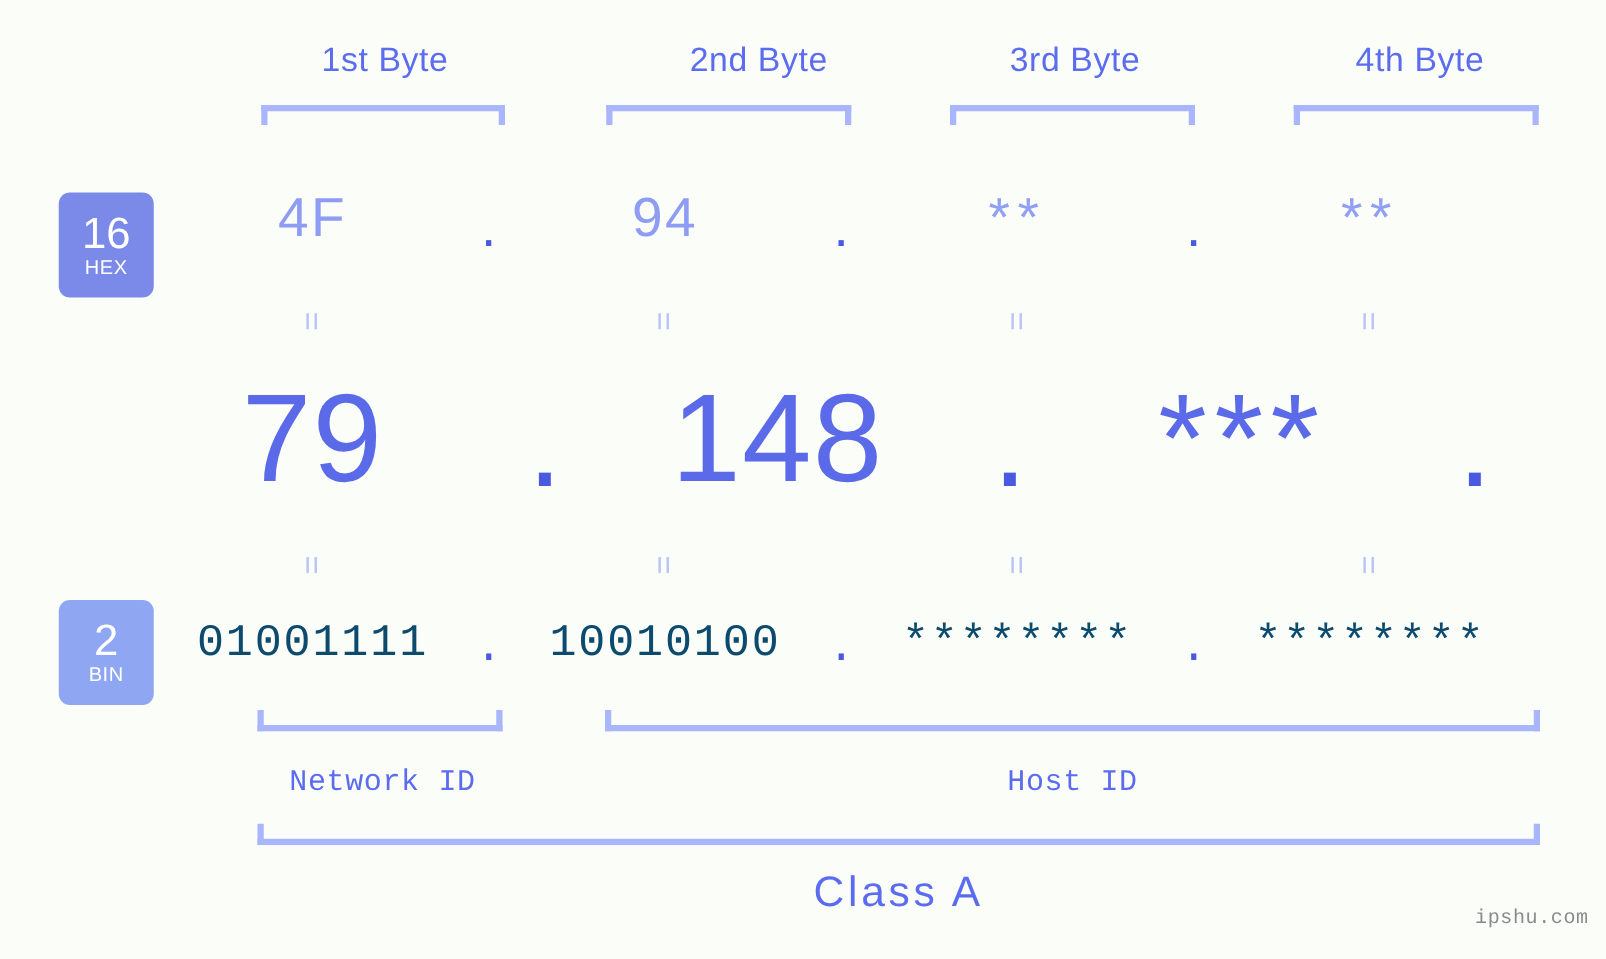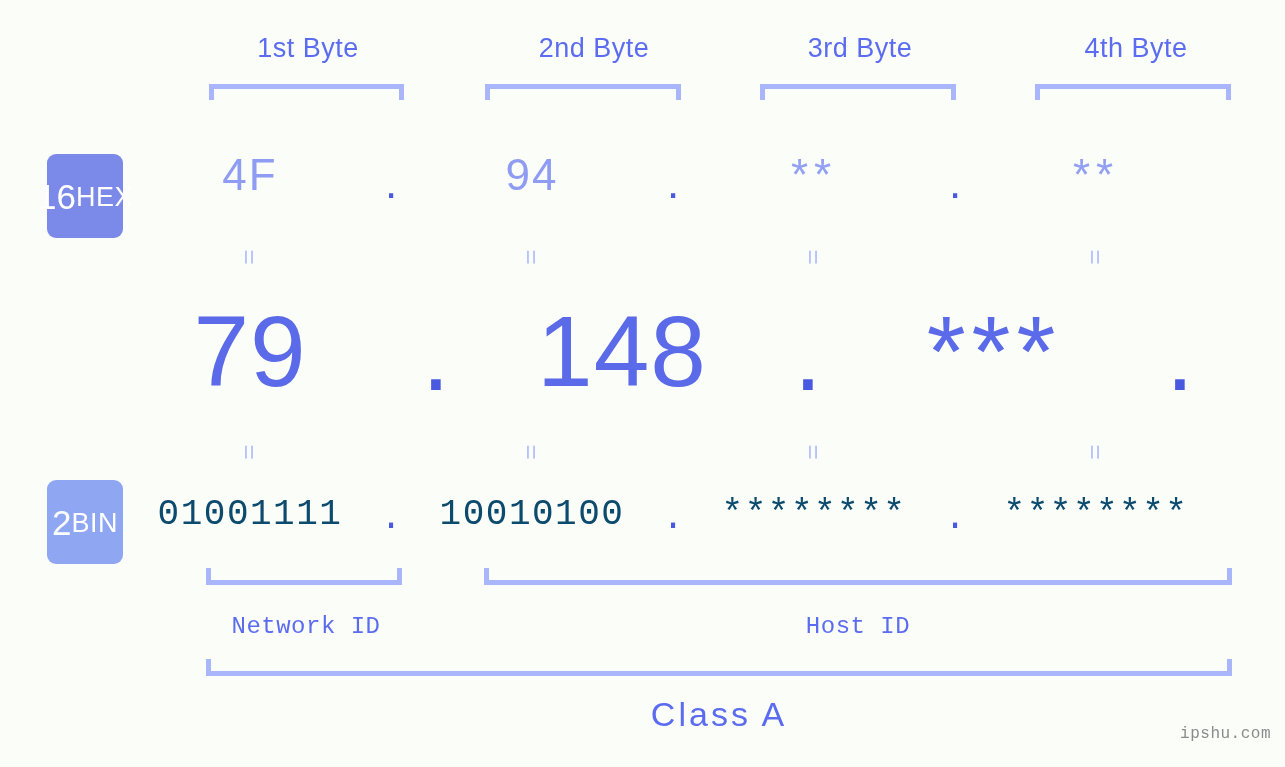--- a/index.html
+++ b/index.html
@@ -49,32 +49,33 @@
 
   
   .badge {
     position: absolute;
     left: 47px;
     width: 76px;
     height: 84px;
     border-radius: 9px;
     color: #ffffff;
     display: flex;
+    flex-direction: column;
     align-items: center;
     justify-content: center;
     line-height: 1;
     font-family: "Liberation Sans", sans-serif;
   }
   .badge .badge-num {
     font-size: 35px;
     font-weight: 400;
     letter-spacing: 0px;
   }
   .badge .badge-sub {
-    font-size: 27px;
+    font-size: 16px;
     font-weight: 400;
     margin-top: 3px;
     letter-spacing: 0.5px;
   }
   .badge-hex { top: 154px; background: #7b89e8; }
   .badge-dec { top: 316px; background: #8795ef; }
   .badge-bin { top: 480px; background: #8fa7f2; }
 
   
   .row {
@@ -204,21 +205,21 @@
     color: #8b8b8b;
     letter-spacing: 0.5px;
   }
 </style>
 </head>
 <body>
 
 <div id="stage">
 
   <div class="byte-header" style="left:198px;">1st Byte</div>
-  <div class="byte-header" style="left:484px;text-align:center;">2nd Byte</div>
+  <div class="byte-header" style="left:497px;text-align:center;">2nd Byte</div>
   <div class="byte-header" style="left:750px;">3rd Byte</div>
   <div class="byte-header" style="left:1026px;">4th Byte</div>
 
   <div class="top-bracket" style="left:209px;  width:195px;"></div>
   <div class="top-bracket" style="left:485px;  width:196px;"></div>
   <div class="top-bracket" style="left:760px;  width:196px;"></div>
   <div class="top-bracket" style="left:1035px; width:196px;"></div>
 
   <div class="badge badge-hex">
     <span class="badge-num">16</span>

